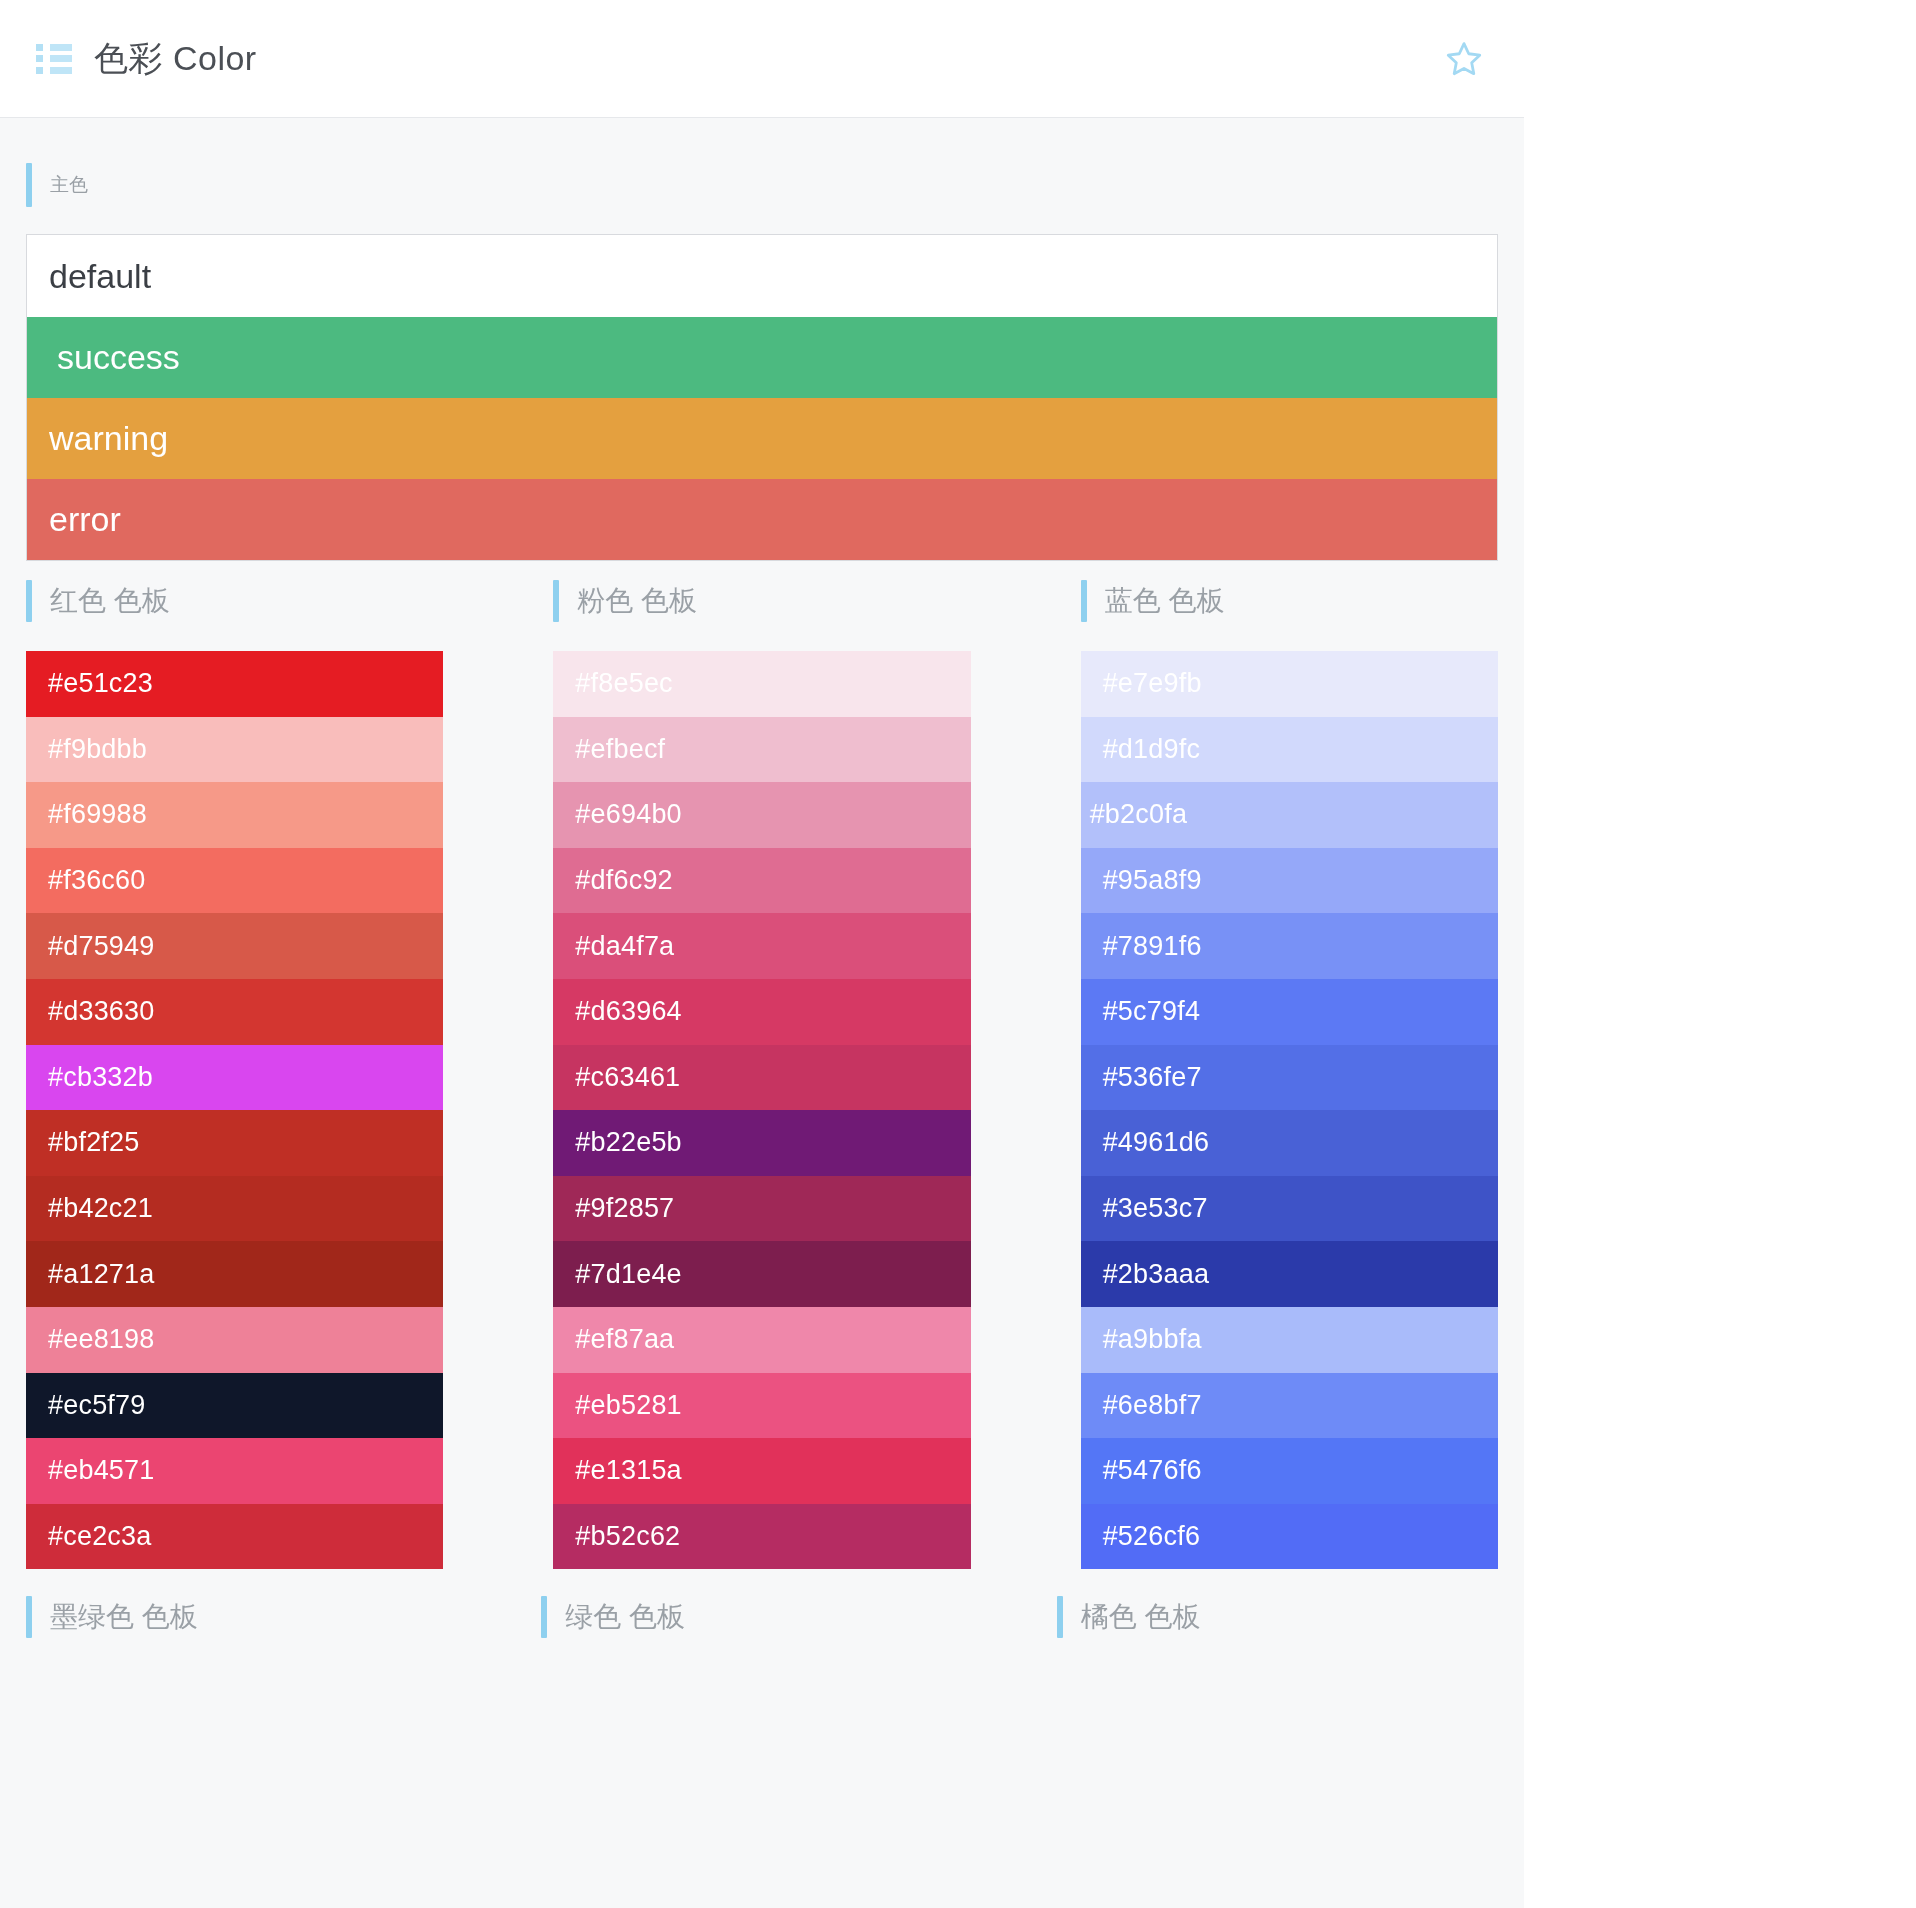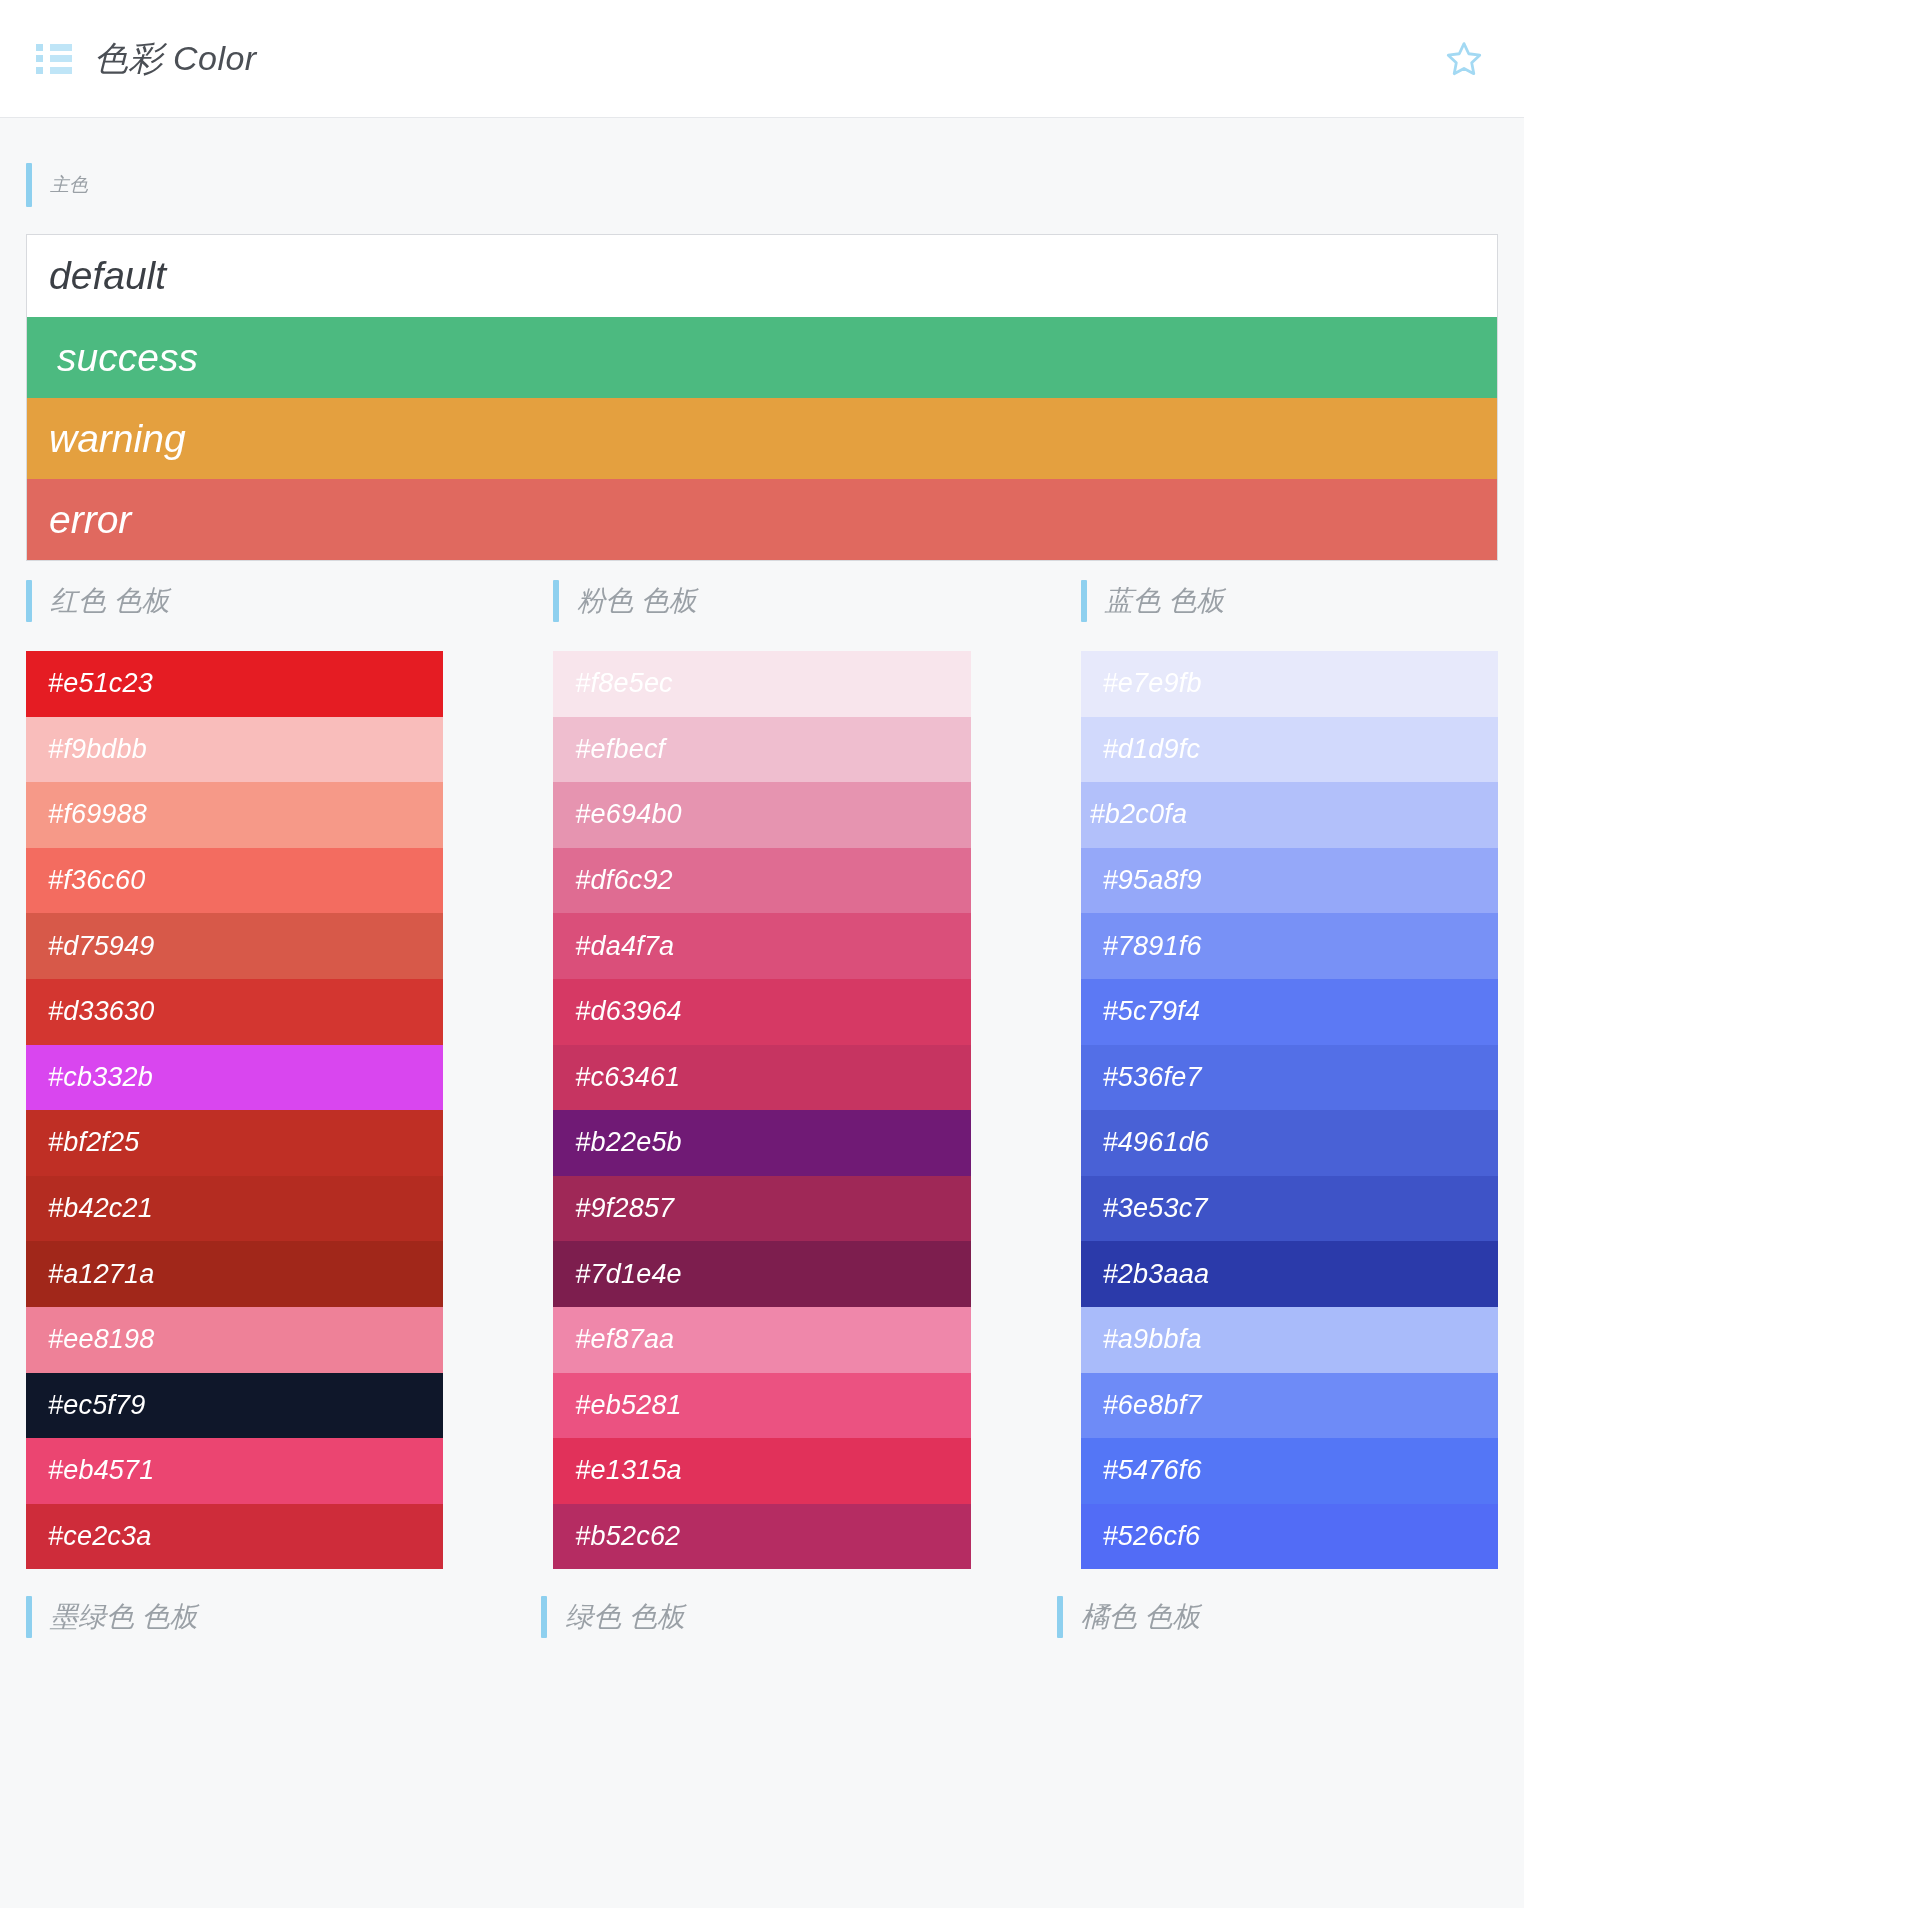--- a/index.html
+++ b/index.html
@@ -12,21 +12,20 @@
     font-family: "Liberation Sans", "DejaVu Sans", sans-serif;
     -webkit-font-smoothing: antialiased;
   }
 
   .page {
     width: 1524px;
     min-height: 1908px;
     background: #f7f8f9;
     box-sizing: border-box;
     position: relative;
-    font-style: italic;
   }
 
   
   .header {
     height: 118px;
     background: #ffffff;
     border-bottom: 1px solid #e6e8eb;
     display: flex;
     align-items: center;
     padding: 0 34px 0 36px;
@@ -113,21 +112,21 @@
     box-sizing: border-box;
     background: #ffffff;
     overflow: hidden;
   }
   .main-color-row {
     height: 81px;
     display: flex;
     align-items: center;
     padding-left: 22px;
     box-sizing: border-box;
-    font-size: 39px;
+    font-size: 34px;
   }
   .main-color-row.default-row {
     background: #ffffff;
     color: #3b3f45;
     height: 82px;
   }
   .main-color-row.light-text { color: #ffffff; }
 
   
   .palette-grid {

